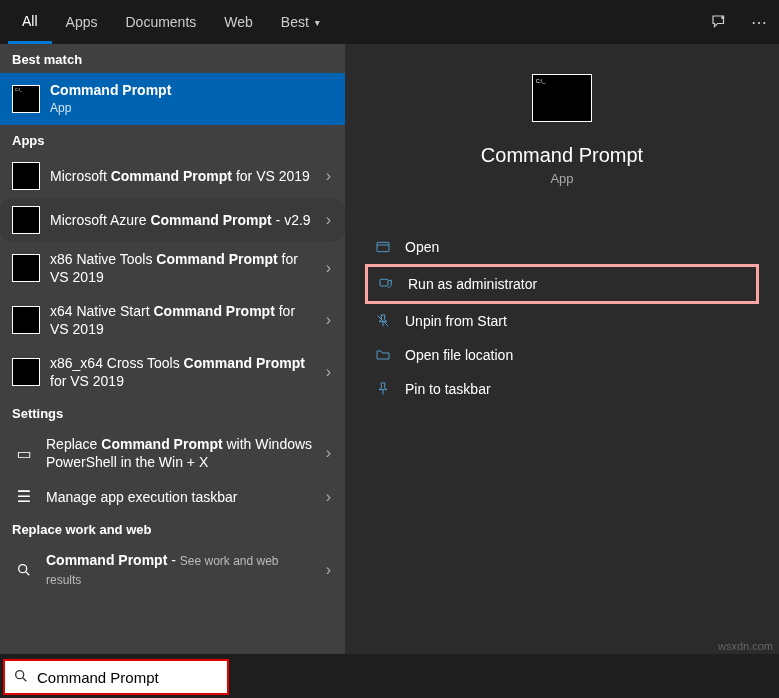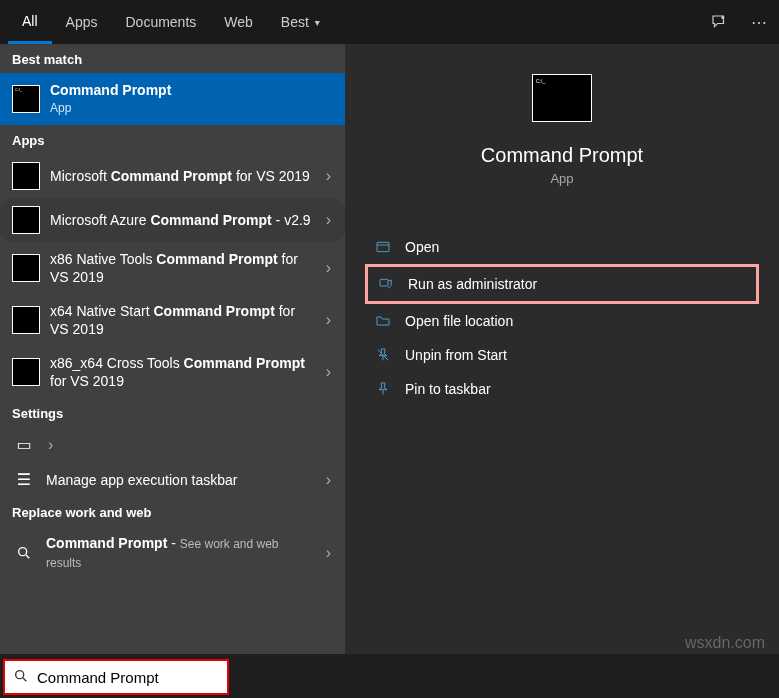--- a/index.html
+++ b/index.html
@@ -31,21 +31,21 @@
   .preview-icon { width: 60px; height: 48px; background: #000; border: 1px solid #fff; margin-bottom: 22px; display:flex; align-items:flex-start; padding:3px 0 0 3px; font-size:5px; color:#fff; }
   .preview-title { font-size: 20px; font-weight: 400; margin-bottom: 4px; }
   .preview-sub { font-size: 13px; color: #aaa; }
   .actions { margin-top: 44px; padding: 0 20px; }
   .action { display: flex; align-items: flex-start; gap: 14px; padding: 9px 10px; font-size: 14px; color: #fff; cursor: pointer; }
   .action svg { width: 16px; height: 16px; stroke: #56a0d3; fill: none; stroke-width: 1.4; }
   .highlight { border: 3px solid #fca5a5; }
   .searchbar { position: absolute; left: 3px; bottom: 3px; width: 226px; height: 36px; background: #fff; border: 2px solid #e60000; display: flex; align-items: center; padding: 0 8px; gap: 8px; }
   .searchbar .sicon { color: #333; }
   .searchbar span { color: #000; font-size: 15px; }
-  .watermark { position: absolute; right: 14px; bottom: 46px; color: #666; font-size: 16px; }
+  .watermark { position: absolute; right: 6px; bottom: 46px; color: #666; font-size: 11px; }
   strong { font-weight: 600; }
 </style>
 </head>
 <body>
 
 <div class="topbar">
   <div class="tab active">All</div>
   <div class="tab">Apps</div>
   <div class="tab">Documents</div>
   <div class="tab">Web</div>
@@ -100,20 +100,21 @@
       </div>
       <div class="item">
         <div class="icon-box"></div>
         <div class="txt"><span>x86_x64 Cross Tools </span><strong>Command Prompt</strong><span> for VS 2019</span></div>
         <div class="arrow">›</div>
       </div>
 
       <div class="section-hdr">Settings</div>
       <div class="item">
         <div class="icon-mono">▭</div>
+        <div class="txt"><span>Replace </span><strong>Command Prompt</strong><span> with Windows PowerShell in the Win + X</span></div>
         <div class="arrow">›</div>
       </div>
       <div class="item">
         <div class="icon-mono">☰</div>
         <div class="txt"><span>Manage app execution taskbar</span></div>
         <div class="arrow">›</div>
       </div>
 
       <div class="section-hdr">Replace work and web</div>
       <div class="item">
@@ -145,30 +146,30 @@
       </div>
       <div class="action highlight">
         <svg viewBox="0 0 24 24">
             <rect x="3" y="5" width="12" height="10" rx="1"></rect>
             <path d="M15 8l5-2v6c0 3-2 5-5 6"></path>
           </svg>
         <span>Run as administrator</span>
       </div>
       <div class="action">
         <svg viewBox="0 0 24 24">
-            <path d="M3 6h6l2 3h10v9H3z"></path>
-          </svg>
-        <span>Open file location</span>
-      </div>
-      <div class="action">
-        <svg viewBox="0 0 24 24">
             <path d="M9 3h6l-1 7 4 3H6l4-3z M12 13v7"></path>
             <line x1="4" y1="4" x2="20" y2="20"></line>
           </svg>
         <span>Unpin from Start</span>
+      </div>
+      <div class="action">
+        <svg viewBox="0 0 24 24">
+            <path d="M3 6h6l2 3h10v9H3z"></path>
+          </svg>
+        <span>Open file location</span>
       </div>
       <div class="action">
         <svg viewBox="0 0 24 24">
             <path d="M9 3h6l-1 7 4 3H6l4-3z M12 13v7"></path>
           </svg>
         <span>Pin to taskbar</span>
       </div>
     </div>
   </div>
 </div>

